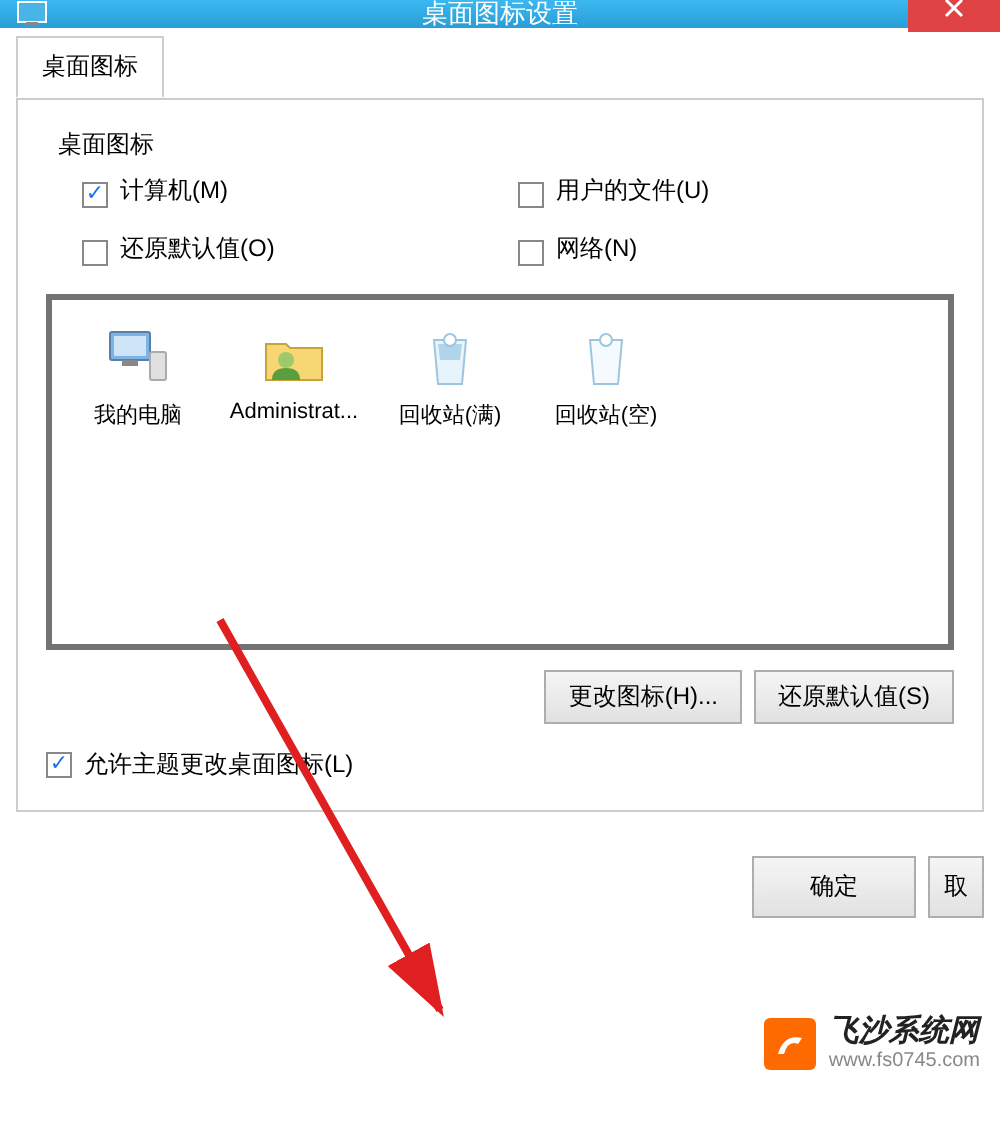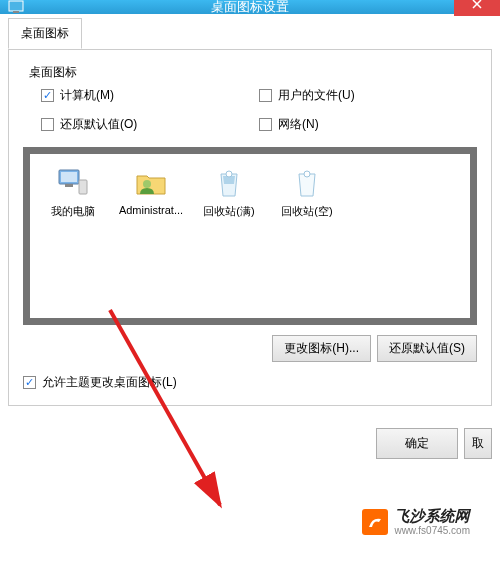--- a/index.html
+++ b/index.html
@@ -69,40 +69,40 @@
       margin: 4px 0 6px 6px;
     }
     .checkbox-grid {
       display: grid;
       grid-template-columns: 1fr 1fr;
       row-gap: 12px;
       margin: 0 0 14px 18px;
     }
     .checkbox-row {
       display: flex;
-      align-items: center;
+      align-items: flex-end;
       gap: 6px;
     }
     .chk {
       width: 13px;
       height: 13px;
       border: 1px solid #888;
       display: inline-flex;
       align-items: center;
       justify-content: center;
       background: #fff;
     }
     .chk.checked::after {
       content: "✓";
       color: #1a73e8;
       font-size: 11px;
       line-height: 1;
     }
     .icon-list {
-      border: 7px solid #737373;
+      border: 3px solid #737373;
       height: 178px;
       background: #fff;
       display: flex;
       gap: 4px;
       padding: 10px 6px;
       align-items: flex-start;
     }
     .icon-item {
       width: 74px;
       text-align: center;
@@ -146,21 +146,21 @@
       min-width: 82px;
       padding: 4px 14px;
     }
     .arrow {
       position: absolute;
       pointer-events: none;
     }
     .watermark {
       position: absolute;
       bottom: 22px;
-      right: 24px;
+      right: 4px;
       display: flex;
       align-items: center;
       gap: 6px;
       background: #fff;
       padding: 6px;
     }
     .wm-logo {
       width: 26px;
       height: 26px;
       background: #ff6a00;

